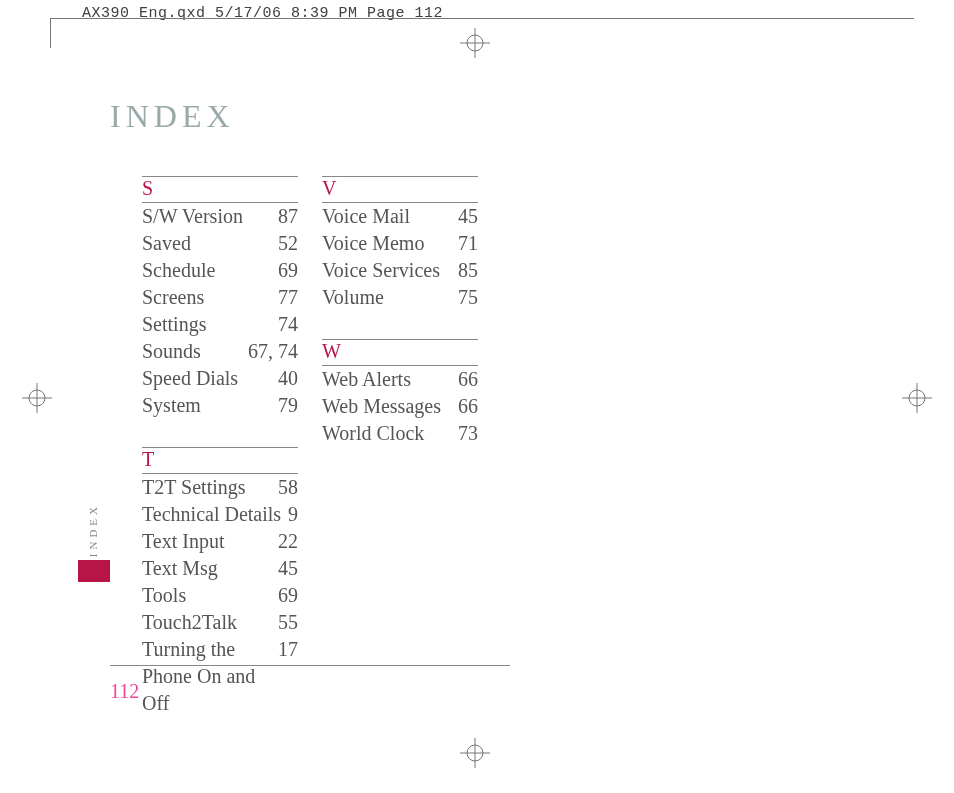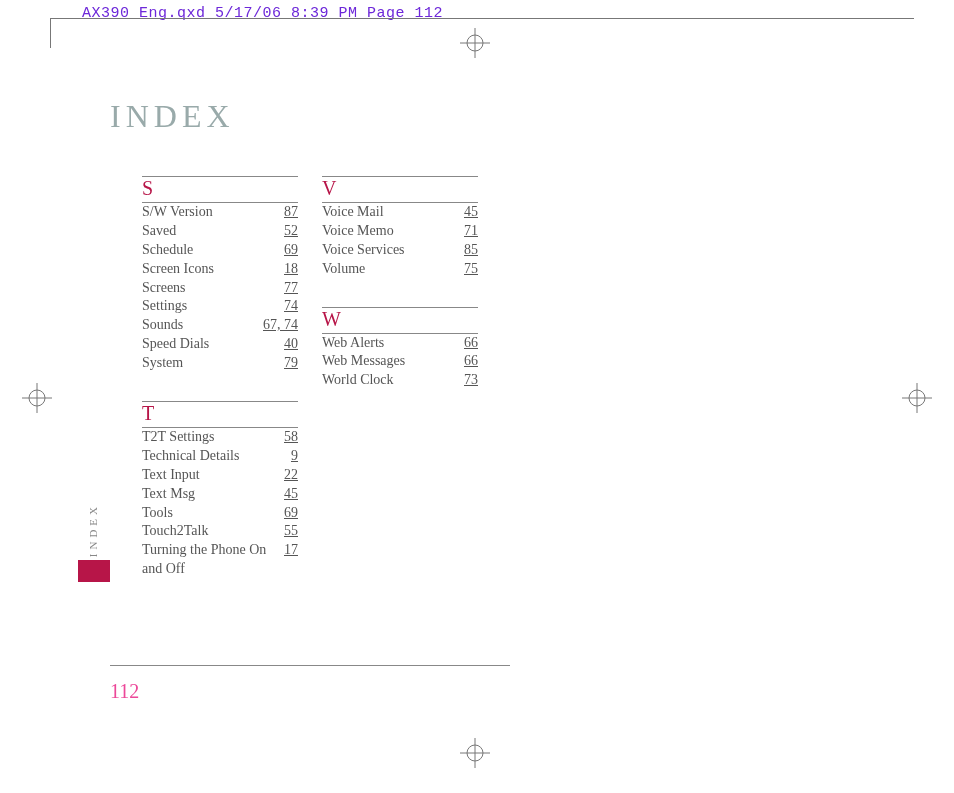--- a/index.html
+++ b/index.html
@@ -11,21 +11,21 @@
     color: #555;
     position: relative;
     overflow: hidden;
   }
   .crop-header {
     position: absolute;
     top: 5px;
     left: 82px;
     font-family: "Courier New", monospace;
     font-size: 15px;
-    color: #6d28d9;
+    color: #404040;
     letter-spacing: 0.5px;
   }
   .crop-mark-tl { position: absolute; top: 18px; left: 50px; width: 30px; height: 30px; border-left: 1px solid #777; border-top: 1px solid #777; }
   .reg-mark {
     position: absolute;
     width: 30px; height: 30px;
   }
   .reg-mark svg { width: 30px; height: 30px; }
   .reg-top { top: 28px; left: 460px; }
   .reg-left { top: 383px; left: 22px; }
@@ -67,26 +67,26 @@
     border-top: 1px solid #888;
     border-bottom: 1px solid #888;
     padding: 0 0 2px 0;
     color: #b71548;
     font-size: 20px;
     font-weight: normal;
   }
   .entry {
     display: flex;
     justify-content: space-between;
-    font-size: 14px;
+    font-size: 20px;
     color: #555;
     line-height: 1.35;
   }
   .entry .term { flex: 1; padding-right: 6px; }
-  .entry .pg { text-align: right; white-space: nowrap; text-decoration: underline; }
+  .entry .pg { text-align: right; white-space: nowrap; }
   .side-tab {
     position: absolute;
     top: 455px;
     left: 5px;
     width: 18px;
   }
   .side-label {
     writing-mode: vertical-rl;
     transform: rotate(180deg);
     font-size: 11px;
@@ -174,24 +174,20 @@
           </div>
         <div class="entry">
             <span class="term">Saved</span>
             <span class="pg">52</span>
           </div>
         <div class="entry">
             <span class="term">Schedule</span>
             <span class="pg">69</span>
           </div>
         <div class="entry">
-            <span class="term">Screen Icons</span>
-            <span class="pg">18</span>
-          </div>
-        <div class="entry">
             <span class="term">Screens</span>
             <span class="pg">77</span>
           </div>
         <div class="entry">
             <span class="term">Settings</span>
             <span class="pg">74</span>
           </div>
         <div class="entry">
             <span class="term">Sounds</span>
             <span class="pg">67, 74</span>

